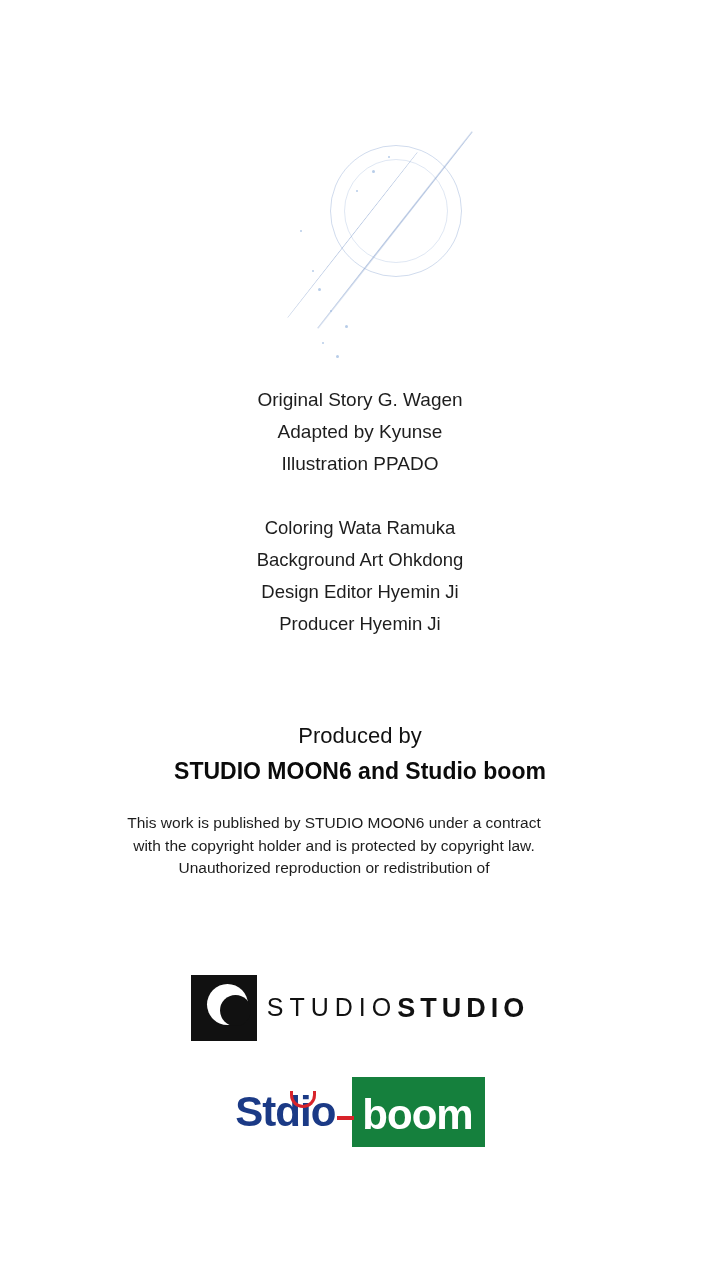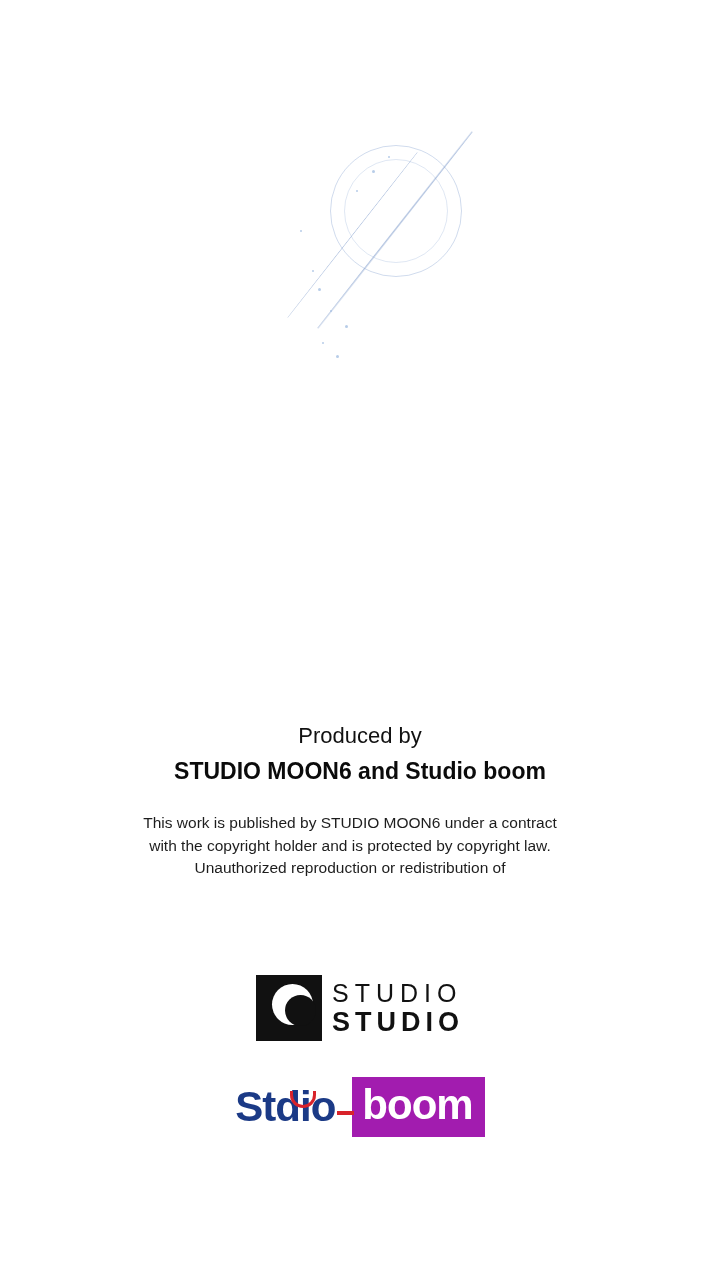--- a/index.html
+++ b/index.html
@@ -141,21 +141,20 @@
     color: #0b0b0b;
     margin-top: 3px;
   }
 
   .legal {
     position: absolute;
     top: 812px;
     left: 0;
     width: 668px;
     text-align: center;
-    padding-left: 16px;
   }
   .legal-line {
     font-size: 15.5px;
     line-height: 22.5px;
     color: #1d1d1d;
   }
 
   
   .logo-moonsix {
     position: absolute;
@@ -189,21 +188,20 @@
     left: 29px;
     top: 20px;
     width: 31px;
     height: 31px;
     border-radius: 50%;
     background: #111111;
     z-index: 2;
   }
   .ms-text {
     display: flex;
-    flex-direction: column;
     justify-content: center;
   }
   .ms-top {
     font-size: 25px;
     letter-spacing: 6px;
     color: #111;
     font-weight: 400;
     line-height: 28px;
   }
   .ms-bottom {
@@ -252,26 +250,26 @@
   .boom-dash {
     width: 17px;
     height: 4px;
     background: #d8232a;
     margin: 0 2px 0 2px;
     position: relative;
     z-index: 5;
     top: 6px;
   }
   .boom-red {
-    background: #a21caf;
+    background: #15803d;
     color: #ffffff;
     font-size: 42px;
     font-weight: 700;
     letter-spacing: -1px;
-    padding: 3px 12px 7px 10px;
+    padding: 13px 12px 7px 10px;
     line-height: 50px;
     position: relative;
     z-index: 2;
     margin-left: -4px;
   }
 </style>
 </head>
 <body>
 
 <div class="page">
@@ -290,20 +288,32 @@
       <span class="sp" style="left:336px; top:245px; width:3px; height:3px;"></span>
       <span class="sp" style="left:312px; top:160px; width:2px; height:2px;"></span>
       <span class="sp" style="left:372px; top:60px; width:3px; height:3px;"></span>
       <span class="sp" style="left:388px; top:46px; width:2px; height:2px;"></span>
       <span class="sp" style="left:356px; top:80px; width:2px; height:2px;"></span>
       <span class="sp" style="left:300px; top:120px; width:2px; height:2px;"></span>
     </div>
 
   </div>
 
+  <div class="credits">
+    <div class="credit-line">Original Story G. Wagen</div>
+    <div class="credit-line">Adapted by Kyunse</div>
+    <div class="credit-line">Illustration PPADO</div>
+
+    <div class="credits-group-2">
+      <div class="credit-line small">Coloring Wata Ramuka</div>
+      <div class="credit-line small">Background Art Ohkdong</div>
+      <div class="credit-line small">Design Editor Hyemin Ji</div>
+      <div class="credit-line small">Producer Hyemin Ji</div>
+    </div>
+  </div>
 
   <div class="produced">
     <div class="produced-label">Produced by</div>
     <div class="produced-names">STUDIO MOON6 and Studio boom</div>
   </div>
 
   <div class="legal">
     <div class="legal-line">This work is published by STUDIO MOON6 under a contract</div>
     <div class="legal-line">with the copyright holder and is protected by copyright law.</div>
     <div class="legal-line">Unauthorized reproduction or redistribution of</div>

